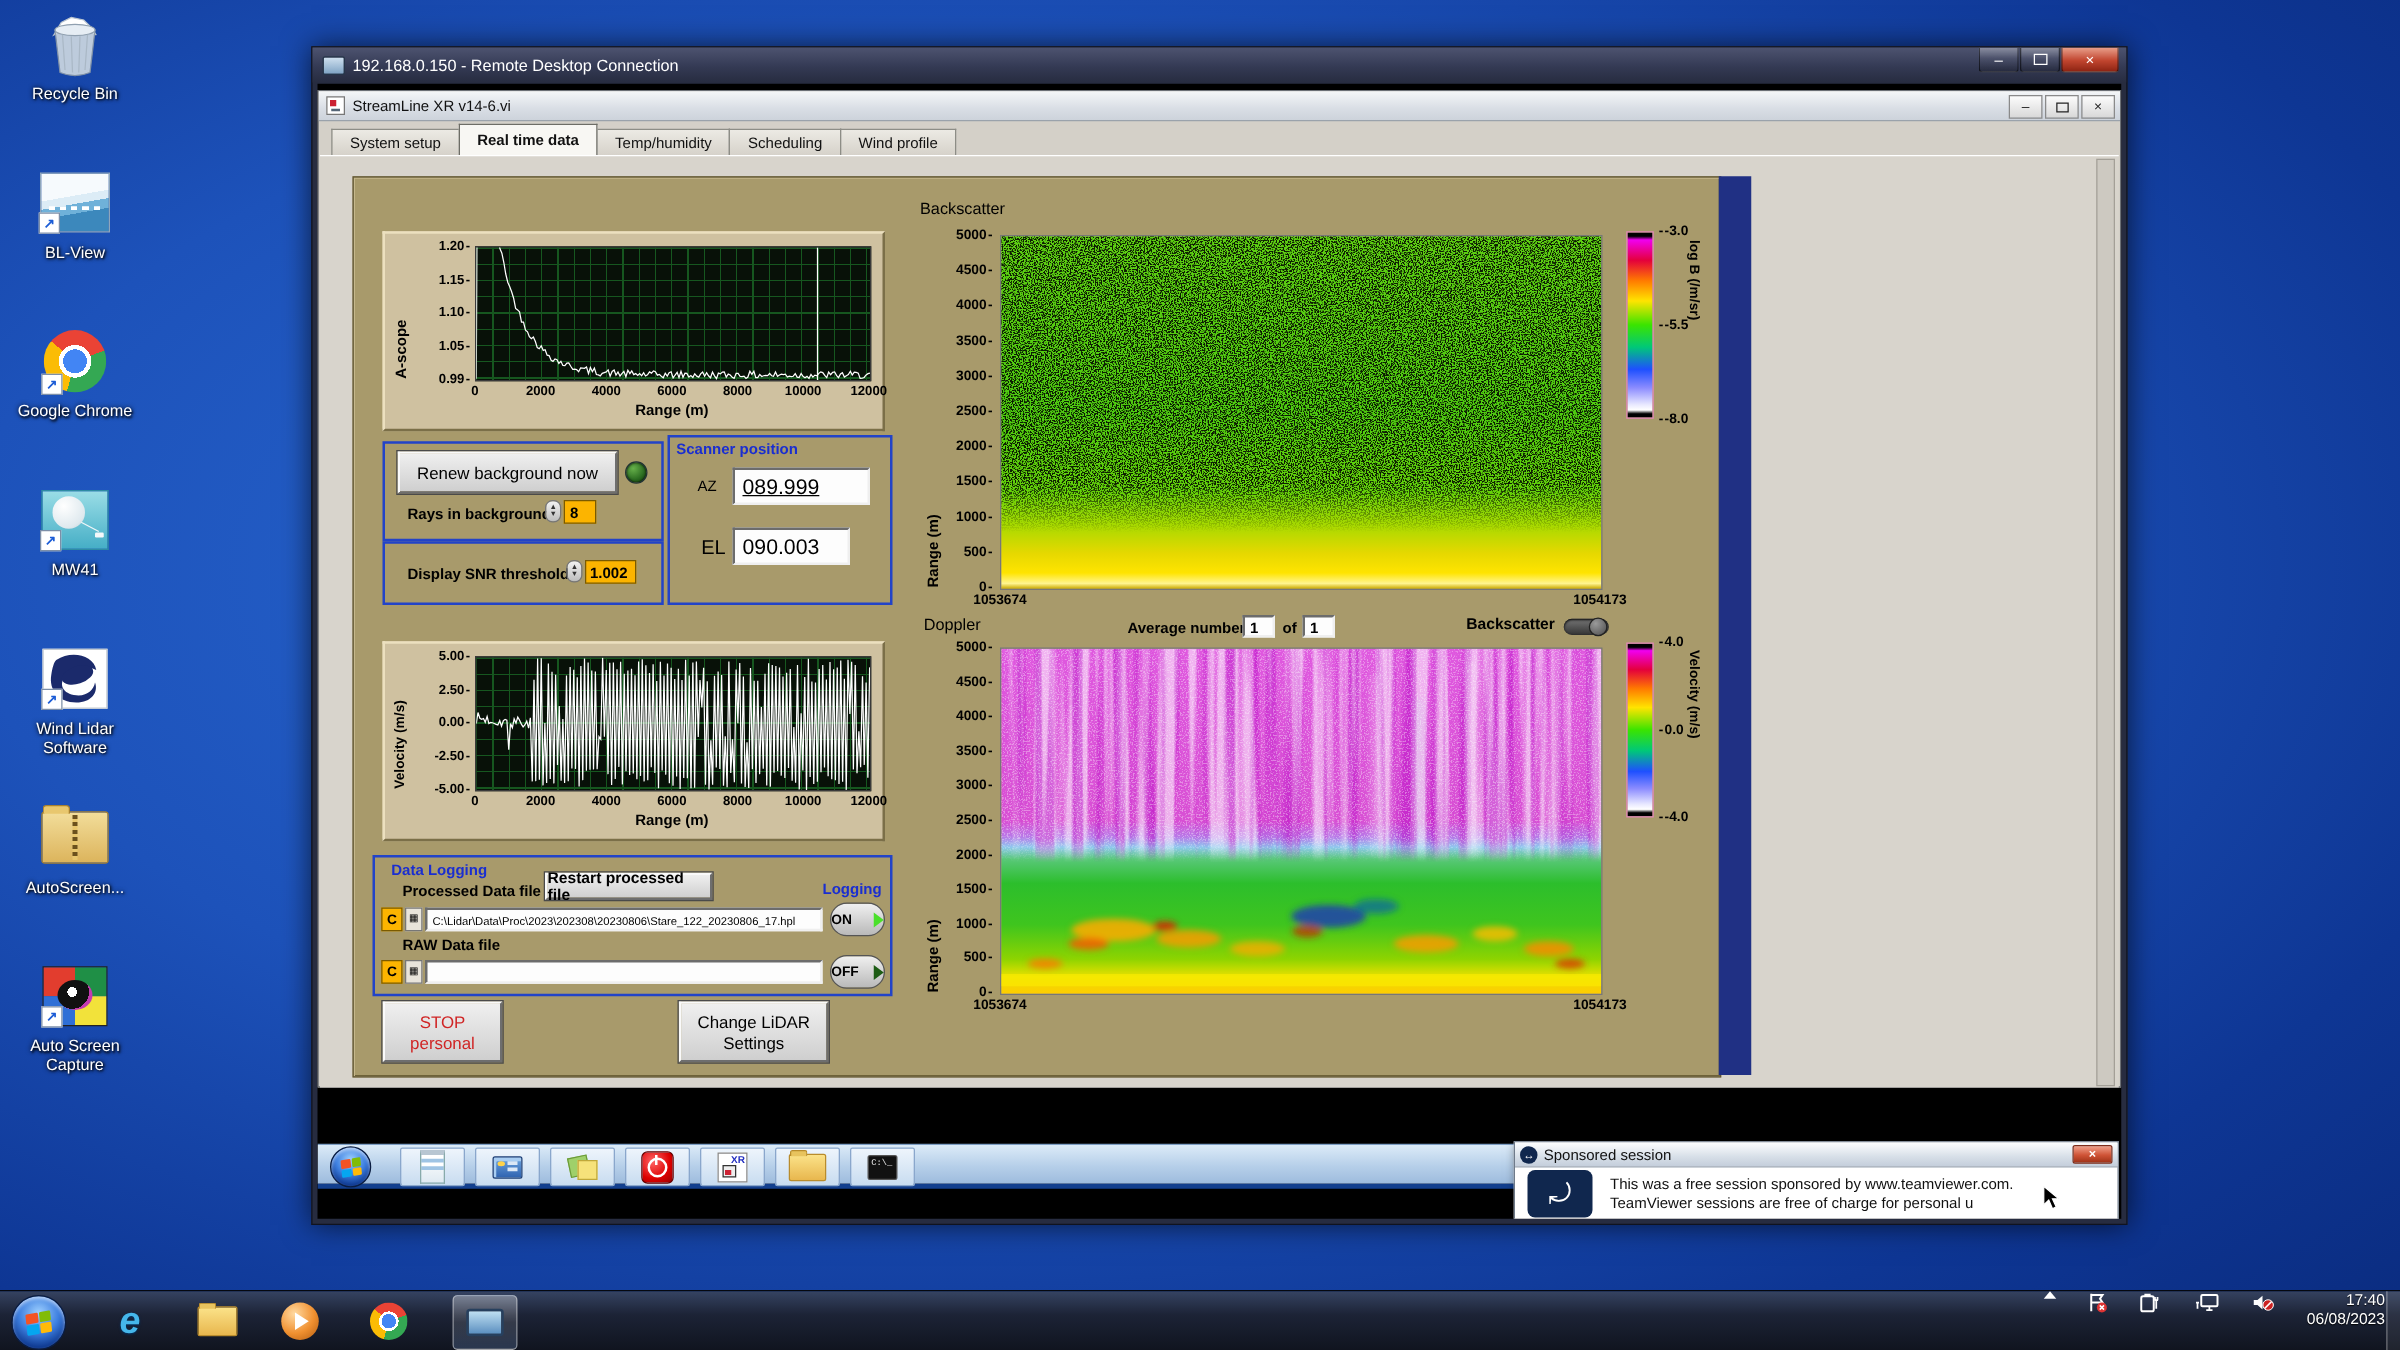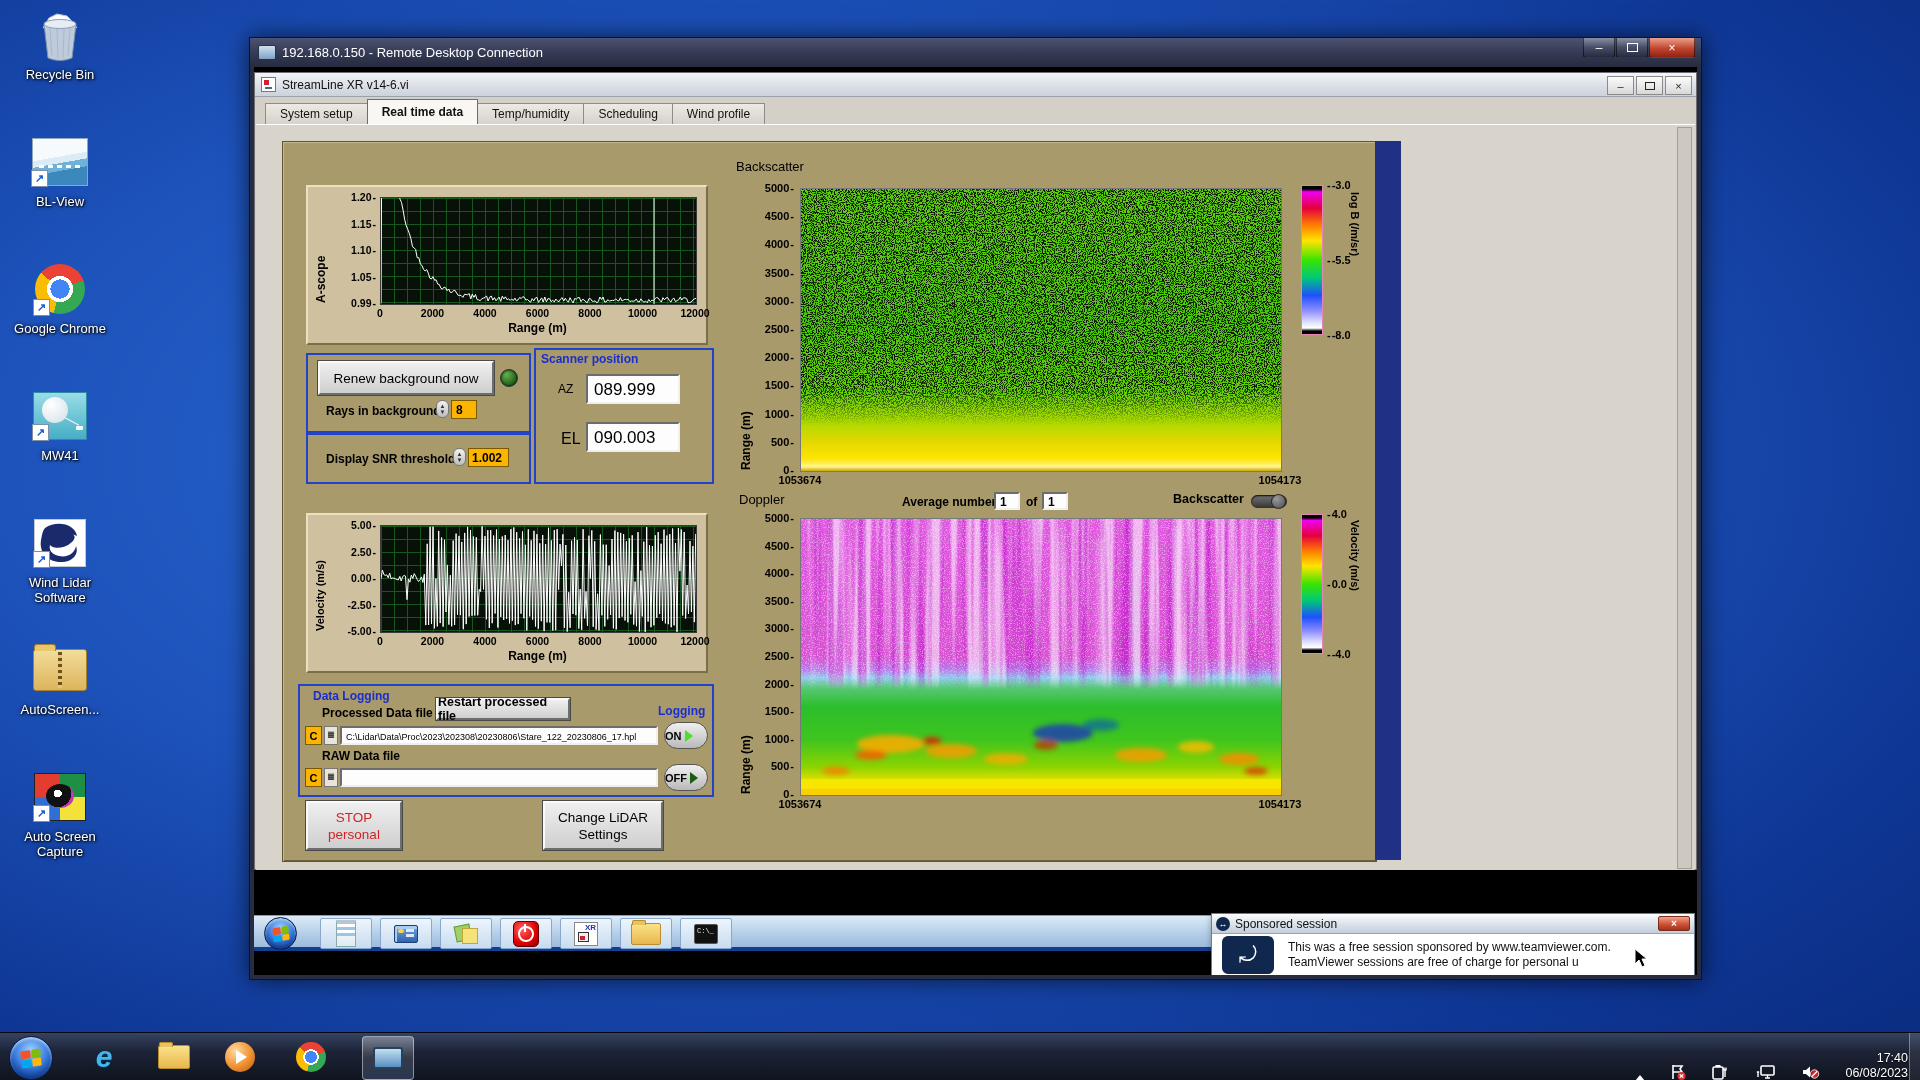--- a/index.html
+++ b/index.html
@@ -70,21 +70,21 @@
     display:flex;align-items:center;justify-content:center;box-sizing:border-box;cursor:pointer;}
   .fieldw{background:#fdfdfd;border-top:2px solid #6c6c6c;border-left:2px solid #6c6c6c;
     border-right:2px solid #efefef;border-bottom:2px solid #efefef;box-sizing:border-box;color:#000;}
   .fieldo{background:#fcb400;border:1px solid #7a5a00;box-sizing:border-box;color:#000;font-weight:bold;}
   .spinner{width:13px;height:18px;background:linear-gradient(#f2f2f2,#bdbdbd);border:1px solid #777;
     border-radius:6px;display:flex;flex-direction:column;align-items:center;justify-content:center;
     font-size:6px;line-height:6px;color:#333;box-sizing:border-box;}
   .led{border-radius:50%;background:radial-gradient(circle at 35% 30%, #66b04a, #2a6b20 60%, #174210);
     border:1px solid #233;box-shadow:inset 0 0 2px #000;}
   .onoff{border-radius:14px;background:linear-gradient(#f0f0f0,#b9b9b9);border:1px solid #555;
-    display:flex;align-items:center;justify-content:flex-start;gap:3px;font-size:11px;font-weight:bold;box-sizing:border-box;}
+    display:flex;align-items:center;justify-content:space-between;gap:3px;font-size:11px;font-weight:bold;box-sizing:border-box;}
   .arrowled{width:0;height:0;border-top:6px solid transparent;border-bottom:6px solid transparent;}
   .cbar{border:1px solid #e287b8;box-sizing:border-box;
     background:linear-gradient(to bottom,#000 0 2%,#f000f0 4%,#e4003c 15%,#ff7a00 26%,#ffe400 37%,
       #3ae400 50%,#00c878 62%,#1e50ff 74%,#8c8cff 84%,#e8e8ff 93%,#fff 96%,#000 98% 100%);}
   .hm-border{border:1px solid #777;box-sizing:content-box;}
   
   #rtaskbar{position:absolute;left:0;top:848px;width:1437px;height:36px;
     background:linear-gradient(#dcebf8,#b6cfe9 55%,#9dbbdd);border-top:1px solid #7d9ec4;border-bottom:4px solid #123f8e;box-sizing:border-box;padding-left:16px;}
   .rtbtn{position:absolute;top:2px;width:50px;height:29px;border:1px solid #8aa7cc;border-radius:2px;
     background:linear-gradient(#eef5fc,#c8dcf0);display:flex;align-items:center;justify-content:center;}
@@ -97,21 +97,21 @@
     border:1px solid #6f7b8a;box-shadow:2px 2px 8px rgba(0,0,0,.5);}
   #tvpop .bar{height:19px;background:linear-gradient(#fdfeff,#d7dfe8 60%,#c4cedb);
     display:flex;align-items:center;padding:0 4px;font-size:12px;color:#111;border-bottom:1px solid #9aa5b2;}
   .tvx{margin-left:auto;width:30px;height:13px;border-radius:2px;border:1px solid #7c2c1a;
     background:linear-gradient(#f0a08b,#cf5336 55%,#a03318);color:#fff;font-size:10px;font-weight:bold;
     display:flex;align-items:center;justify-content:center;}
   
   #taskbar{position:absolute;left:0;top:1032px;width:1920px;height:48px;
     background:linear-gradient(#39445ce8,#1c2336 40%,#10141f);border-top:1px solid #05080f;box-sizing:border-box;}
   .tb-ico{position:absolute;top:8px;width:32px;height:32px;display:flex;align-items:center;justify-content:center;}
-  #tray{position:absolute;right:12px;top:0;height:48px;display:flex;align-items:flex-end;gap:24px;color:#fff;}
+  #tray{position:absolute;right:12px;top:0;height:48px;display:flex;align-items:flex-start;gap:24px;color:#fff;}
   .clock{font-size:12.5px;line-height:15px;text-align:right;text-shadow:0 1px 1px #000;}
   #showdesk{position:absolute;right:0;top:0;width:10px;height:48px;background:rgba(255,255,255,.07);
     border-left:1px solid rgba(255,255,255,.35);}
   .folder-ico{width:28px;height:20px;background:linear-gradient(#fbe289,#e8b74e);border:1px solid #b98c2c;border-radius:2px;position:relative;}
   .folder-ico::before{content:"";position:absolute;left:0;top:-4px;width:12px;height:4px;background:#e8c35e;border:1px solid #b98c2c;border-bottom:none;border-radius:2px 2px 0 0;}
 </style>
 </head>
 <body>
 
 <div id="screen">
@@ -294,21 +294,21 @@
               <div class="abs spinner" style="left:145px;top:13px;">
                   <span>▲</span>
                   <span>▼</span>
                 </div>
               <div class="abs fieldo" style="left:160px;top:13px;width:41px;height:19px;font-size:12px;padding:2px 0 0 3px;">1.002</div>
             </div>
 
             <div class="abs bluebox" style="left:251px;top:206px;width:180px;height:136px;">
               <div class="abs bluelbl" style="left:5px;top:2px;">Scanner position</div>
               <div class="abs" style="left:22px;top:32px;font-size:12px;">AZ</div>
-              <div class="abs fieldw" style="left:50px;top:24px;width:94px;height:30px;font-size:17px;padding:4px 0 0 6px;">089.999</div>
+              <div class="abs fieldw" style="left:50px;top:24px;width:110px;height:30px;font-size:17px;padding:4px 0 0 6px;text-decoration:underline;">089.999</div>
               <div class="abs" style="left:25px;top:80px;font-size:16px;">EL</div>
               <div class="abs fieldw" style="left:50px;top:72px;width:94px;height:30px;font-size:17px;padding:4px 0 0 6px;">090.003</div>
             </div>
 
             <div class="abs" style="left:453px;top:17px;font-size:13px;">Backscatter</div>
             <div class="abs vtxt bold" style="left:456px;top:46px;height:282px;font-size:12px;display:flex;align-items:center;">Range (m)</div>
             <div class="yticks" style="left:431px;width:80px;top:46px;height:282px;font-size:11px;">
                 <span class="tick" style="top: 0%;">5000</span>
                 <span class="tick" style="top: 10%;">4500</span>
                 <span class="tick" style="top: 20%;">4000</span>

